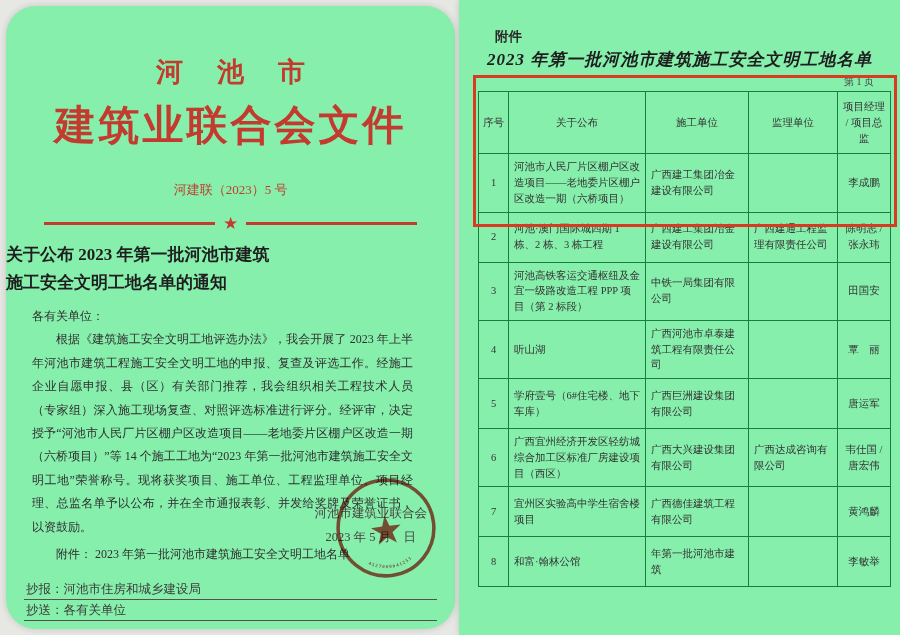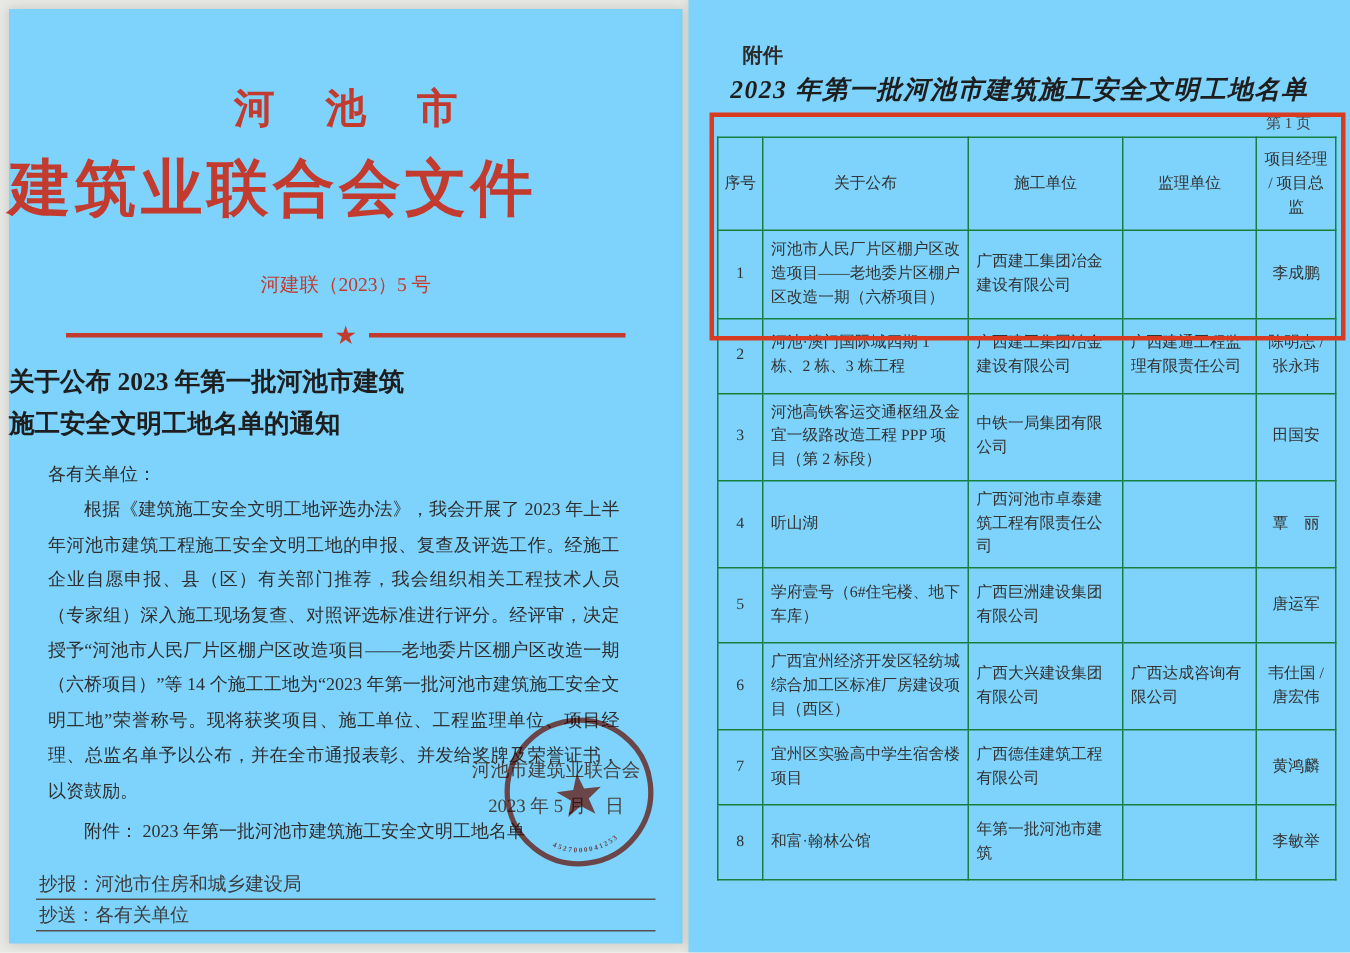--- a/index.html
+++ b/index.html
@@ -2,31 +2,31 @@
 <html><head>
 <meta charset="utf-8">
 <style>
   html,body{margin:0;padding:0;}
   body{
     width:900px;height:635px;position:relative;overflow:hidden;
     background:#e7e7e3;
     font-family:"Liberation Serif","DejaVu Serif",serif;
     color:#333;
   }
-  .page{position:absolute;background:#7dd3fc;box-shadow:0 0 7px rgba(0,0,0,.15);}
-  .page-left{left:6px;top:6px;width:449px;height:623px;}
+  .page{position:absolute;background:#86efac;box-shadow:0 0 7px rgba(0,0,0,.15);}
+  .page-left{left:6px;top:6px;width:449px;height:623px;border-radius:30px;}
   .page-right{left:459px;top:0;width:441px;height:635px;}
 
   
   .org1{
     margin-top:48px;text-align:center;color:#c23b2e;font-weight:bold;
     font-size:27px;letter-spacing:34px;text-indent:34px;
   }
   .org2{
-    margin-top:8px;text-align:left;color:#c23b2e;font-weight:bold;
+    margin-top:8px;text-align:center;color:#c23b2e;font-weight:bold;
     font-size:41px;letter-spacing:3px;
   }
   .doc-no{margin-top:28px;text-align:center;color:#c23b2e;font-size:13px;}
   .star-rule{display:flex;align-items:center;margin:14px 38px 0 38px;height:20px;}
   .star-rule .bar{flex:1;height:3px;background:#c23b2e;}
   .star-rule .star{color:#c23b2e;font-size:17px;line-height:1;margin:0 8px;}
   .doc-title{
     margin-top:8px;font-weight:bold;font-size:17px;
     line-height:1.65;color:#1e1e1e;
   }

